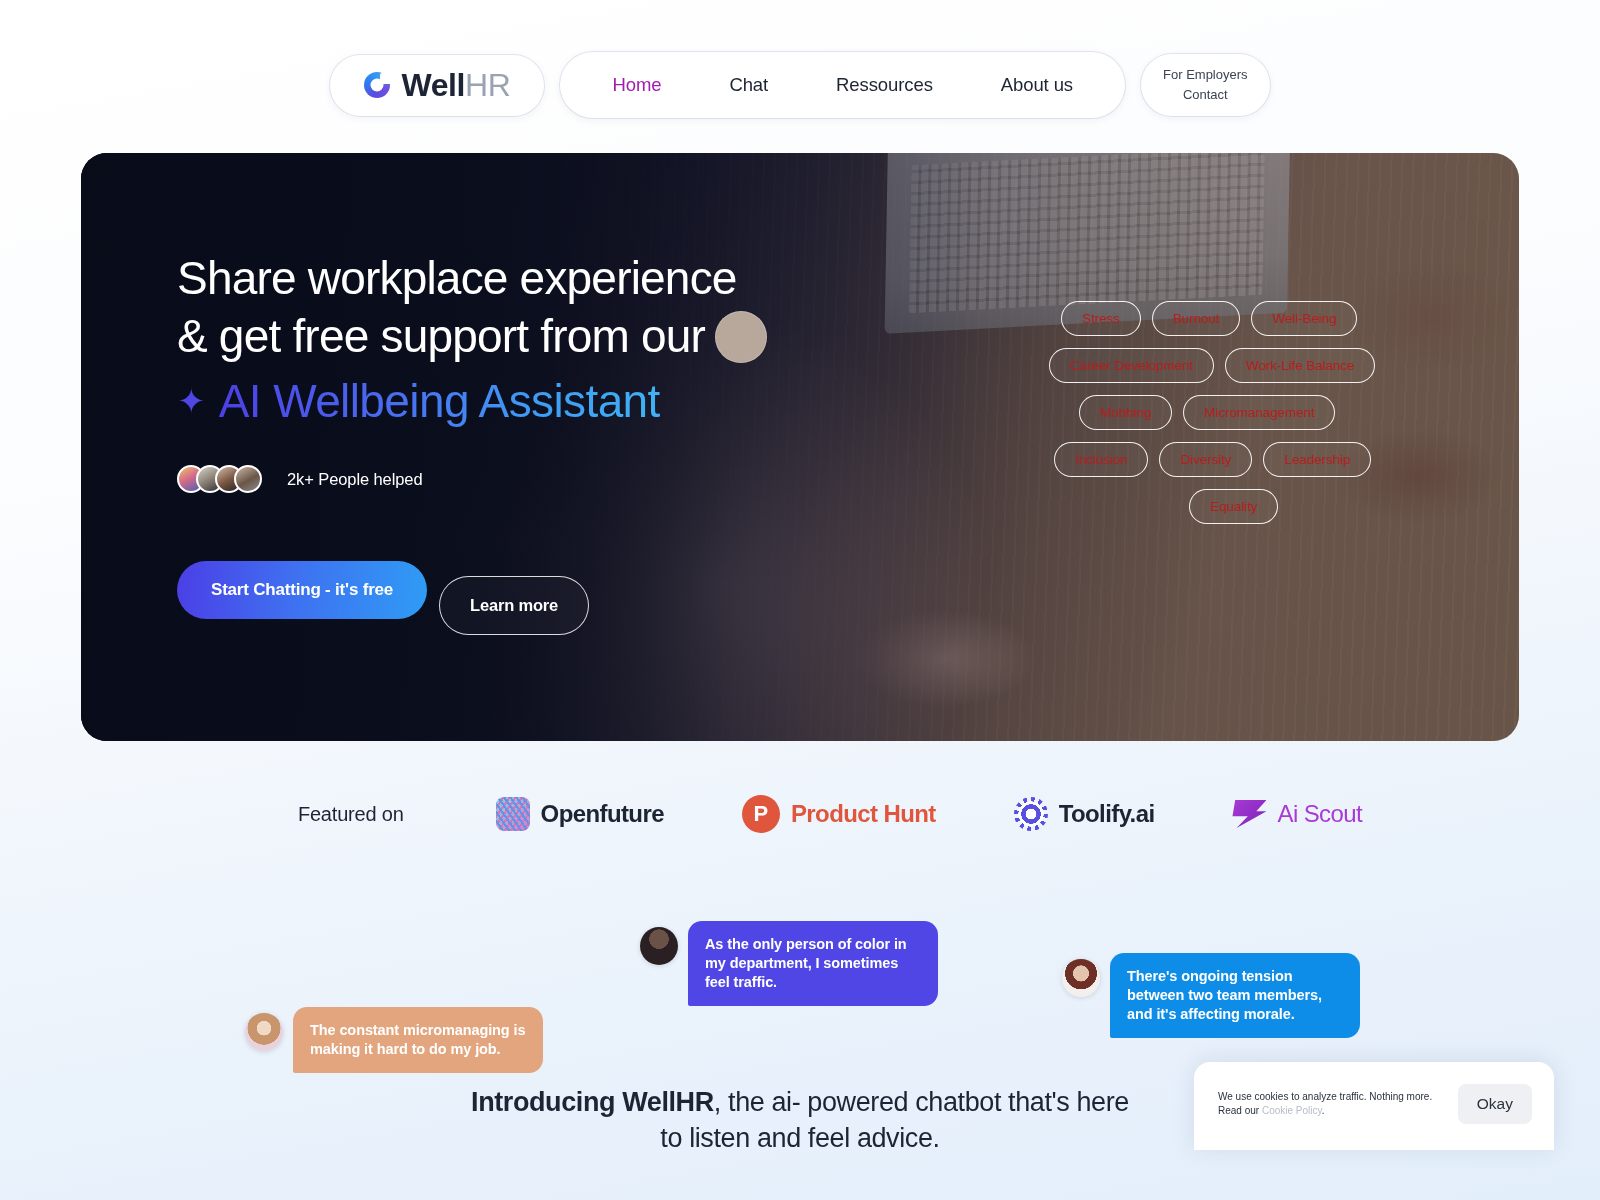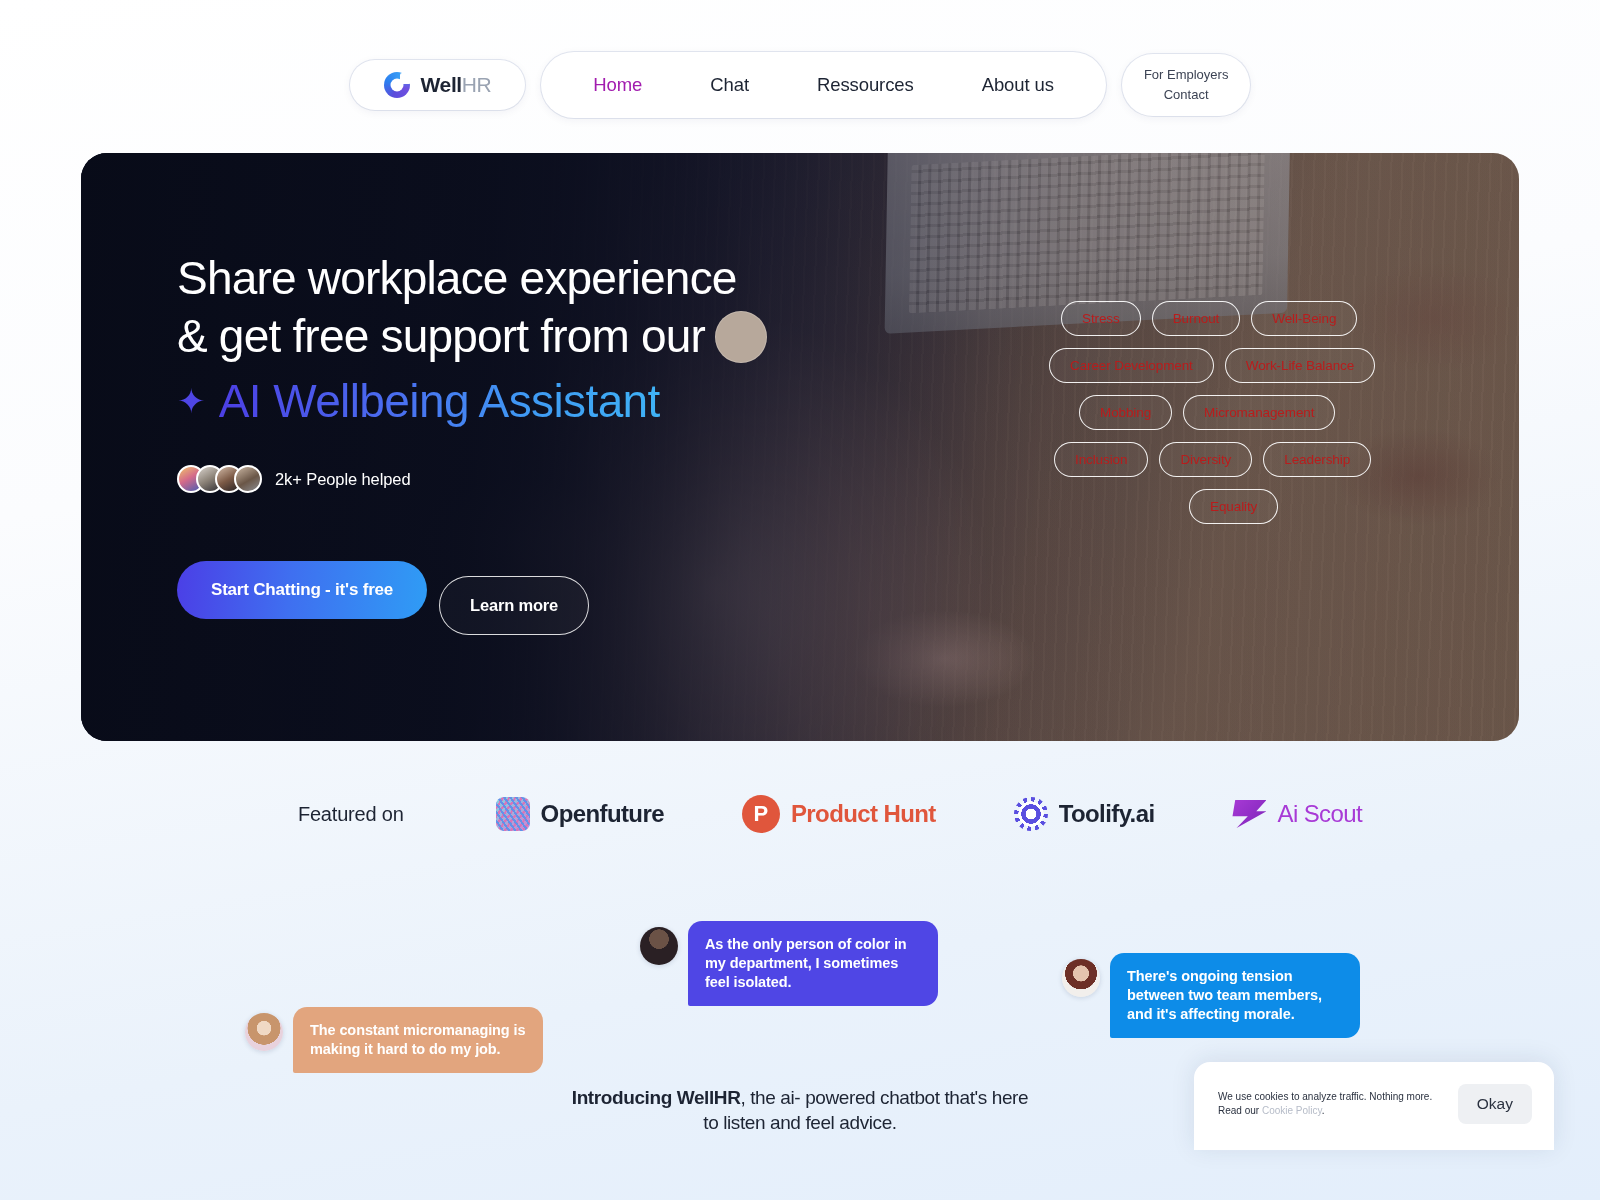--- a/index.html
+++ b/index.html
@@ -47,21 +47,21 @@
   }
   .logo-mark::before {
     content: "";
     position: absolute;
     right: -1px; top: 1px;
     width: 11px; height: 11px;
     background: #ffffff;
     border-radius: 2px;
     z-index: 2;
   }
-  .logo-text { font-size: 21px; letter-spacing: -0.4px; color: #9aa3b2; font-weight: 400; }
+  .logo-text { font-size: 32px; letter-spacing: -0.4px; color: #9aa3b2; font-weight: 400; }
   .logo-text b { color: #1d2433; font-weight: 700; }
 
   .menu-pill { padding: 6px 18px; gap: 0px; }
   .menu-item {
     padding: 16px 34px;
     font-size: 18.5px;
     color: #1d2433;
     letter-spacing: -0.1px;
     white-space: nowrap;
     cursor: pointer;
@@ -164,21 +164,21 @@
     font-size: 46px;
     letter-spacing: -0.6px;
   }
 
   .social-proof {
     position: absolute;
     left: 96px;
     top: 312px;
     display: flex;
     align-items: center;
-    gap: 13px;
+    gap: 25px;
   }
   .avatars { display: flex; }
   .avatars .av {
     width: 28px; height: 28px;
     border-radius: 50%;
     border: 2.5px solid #ffffff;
     margin-left: -9px;
     background-size: cover;
   }
   .avatars .av:first-child { margin-left: 0; }
@@ -328,21 +328,21 @@
   .row-peach { left: 245px; top: 92px; }
   .row-peach .bubble-av { background: radial-gradient(circle at 50% 40%, #f0d9c5 0 24%, #c8956c 25% 55%, #e8d2dd 56%), linear-gradient(160deg,#f3e4e8,#e0c8bc); }
   .bubble-peach { background: #e2a57e; border-bottom-left-radius: 2px; }
 
   
   .intro {
     position: absolute;
     left: 0; right: 0;
     top: 1085px;
     text-align: center;
-    font-size: 19px;
+    font-size: 27px;
     line-height: 1.32;
     color: #1d2433;
     letter-spacing: -0.4px;
   }
   .intro b { font-weight: 700; }
 
   
   .cookie {
     position: absolute;
     left: 1194px;
@@ -482,21 +482,21 @@
   <div class="brand">
     <span class="as-mark"></span>
     <span class="brand-name" style="color:#a83ad6;font-weight:400">Ai Scout</span>
   </div>
 </div>
 
 <div class="chat-area">
 
   <div class="bubble-row row-purple">
     <span class="bubble-av"></span>
-    <div class="bubble bubble-purple">As the only person of color in my department, I sometimes feel isolated.</div>
+    <div class="bubble bubble-purple">As the only person of color in my department, I sometimes feel traffic.</div>
   </div>
 
   <div class="bubble-row row-blue">
     <span class="bubble-av"></span>
     <div class="bubble bubble-blue">There's ongoing tension between two team members, and it's affecting morale.</div>
   </div>
 
   <div class="bubble-row row-peach">
     <span class="bubble-av"></span>
     <div class="bubble bubble-peach">The constant micromanaging is making it hard to do my job.</div>

